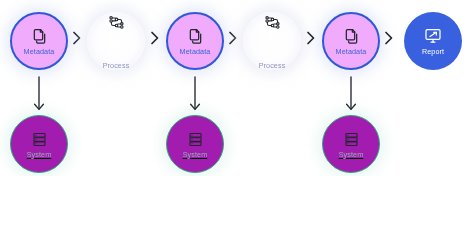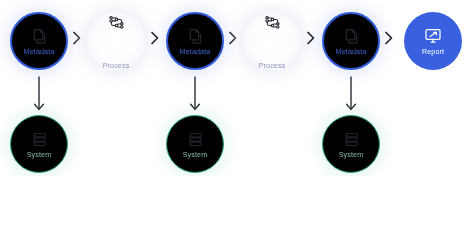--- a/index.html
+++ b/index.html
@@ -39,21 +39,21 @@
     font-size: 7.2px;
     letter-spacing: 0.1px;
     line-height: 1;
     white-space: nowrap;
     margin-top: 1px;
   }
 
   
   .node-metadata {
     border: 2px solid #2f59d8;
-    background: #000000;
+    background: #f0abfc;
     box-shadow: 0 0 14px 5px rgba(108,134,226,0.17);
   }
   .node-metadata .node-label {
     color: #3d63d6;
   }
 
   
   .node-process {
     border: none;
     background:
@@ -74,22 +74,23 @@
     border: none;
     background: #3860df;
   }
   .node-report .node-label {
     color: #ffffff;
   }
 
   
   .node-system {
     border: 1.6px solid #2eaa7b;
-    background: #000000;
+    background: #a21caf;
     box-shadow: 0 0 13px 5px rgba(108,205,168,0.16);
+    text-decoration: underline;
   }
   .node-system .node-label {
     color: #84bfa8;
   }
 
   
   .chevron {
     position: absolute;
     width: 14px;
     height: 18px;

